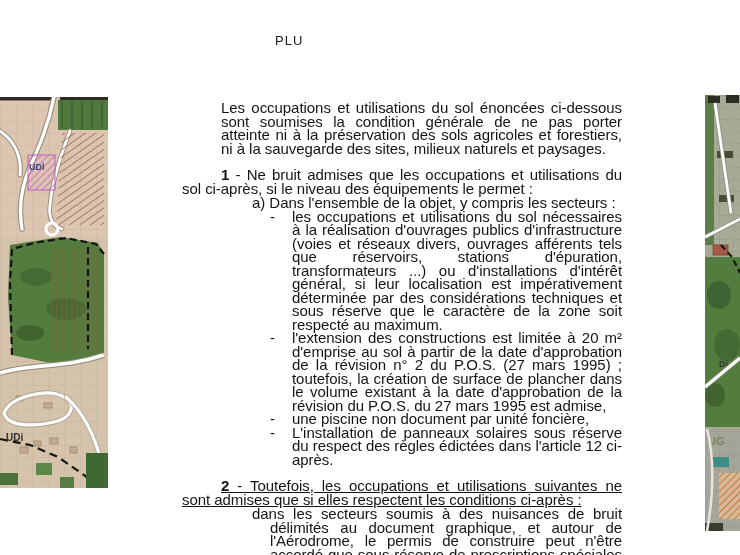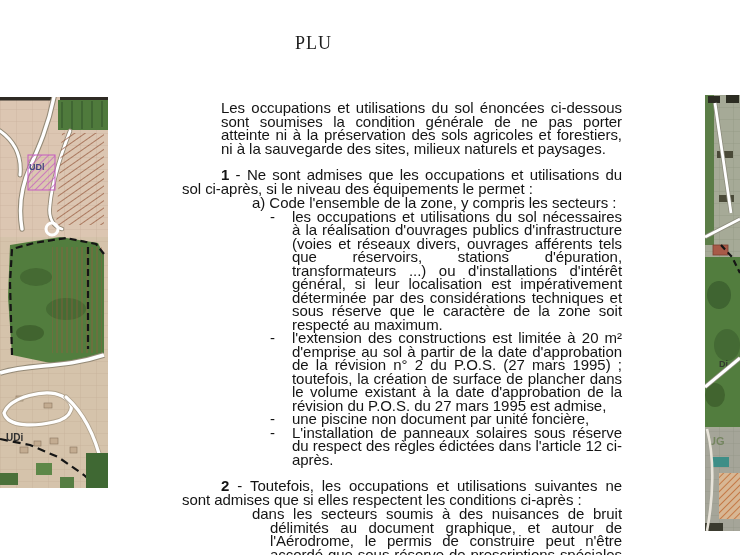--- a/index.html
+++ b/index.html
@@ -2,34 +2,34 @@
 <html><head>
 <meta charset="utf-8">
 <style>
   html,body{margin:0;padding:0;}
   body{background:#e9e9e9;font-family:"Liberation Sans", sans-serif;}
   .page{
     position:relative;width:740px;height:555px;background:#ffffff;
     overflow:hidden;margin:0 auto;color:#151515;
   }
   .doc-title{
-    position:absolute;left:295px;top:33px;
-    font-size:18px;letter-spacing:1px;color:#1c1c1c;font-family:Liberation Serif, serif;
+    position:absolute;left:275px;top:33px;
+    font-size:13px;letter-spacing:1px;color:#1c1c1c;
   }
   .text-column{
     position:absolute;left:152px;top:101px;width:440px;
     font-size:15px;line-height:13.5px;text-align:justify;
     color:#141414;letter-spacing:-0.05px;margin-left:30px;
   }
   .p-intro{margin:0 0 13px 39px;}
   .p-hang{margin:0;text-indent:39px;}
   .sub-a{margin:1px 0 0 70px;text-align:left;}
   .li{position:relative;margin-left:110px;}
   .li .dash{position:absolute;left:-22px;top:0;}
-  .sec2{margin-top:13px;}
+  .sec2{margin-top:13px;text-decoration:underline;}
   .body2{margin:1px 0 0 88px;text-indent:-18px;}
   b{font-weight:bold;}
   .map-strip{position:absolute;display:block;}
   .map-left{left:0;top:97px;}
   .map-right{left:705px;top:95px;}
   svg text{font-family:"Liberation Sans", sans-serif;}
 </style>
 </head>
 <body>
 
@@ -188,23 +188,23 @@
     <rect x="7" y="362" width="17" height="10" fill="#3e8e87"></rect>
     <rect x="14" y="378" width="21" height="46" fill="url(#hatchOrange)"></rect>
     <rect x="0" y="428" width="18" height="8" fill="#3a3a2e"></rect>
     <path d="M2,334 C10,364 8,404 2,436" fill="none" stroke="#e8e4da" stroke-width="2.6"></path>
   </svg>
 
   <div class="text-column">
 
     <p class="p-intro">Les occupations et utilisations du sol énoncées ci-dessous sont soumises la condition générale de ne pas porter atteinte ni à la préservation des sols agricoles et forestiers, ni à la sauvegarde des sites, milieux naturels et paysages.</p>
 
-    <p class="p-hang"><b>1</b><span> - Ne sont admises que les occupations et utilisations du sol ci-après, si le niveau des équipements le permet :</span></p>
-
-    <p class="sub-a">a) Code l'ensemble de la zone, y compris les secteurs :</p>
+    <p class="p-hang"><b>1</b><span> - Ne bruit admises que les occupations et utilisations du sol ci-après, si le niveau des équipements le permet :</span></p>
+
+    <p class="sub-a">a) Dans l'ensemble de la objet, y compris les secteurs :</p>
 
     <div class="li">
       <span class="dash">-</span>
       <span>les occupations et utilisations du sol nécessaires à la réalisation d'ouvrages publics d'infrastructure (voies et réseaux divers, ouvrages afférents tels que réservoirs, stations d'épuration, transformateurs ...) ou d'installations d'intérêt général, si leur localisation est impérativement déterminée par des considérations techniques et sous réserve que le caractère de la zone soit respecté au maximum.</span>
     </div>
     <div class="li">
       <span class="dash">-</span>
       <span>l'extension des constructions est limitée à 20 m² d'emprise au sol à partir de la date d'approbation de la révision n° 2 du P.O.S. (27 mars 1995) ; toutefois, la création de surface de plancher dans le volume existant à la date d'approbation de la révision du P.O.S. du 27 mars 1995 est admise,</span>
     </div>
     <div class="li">

